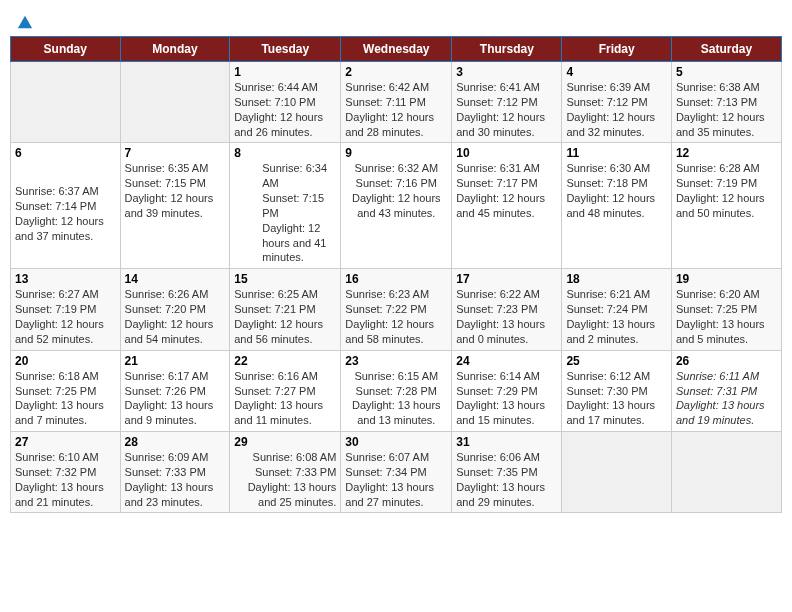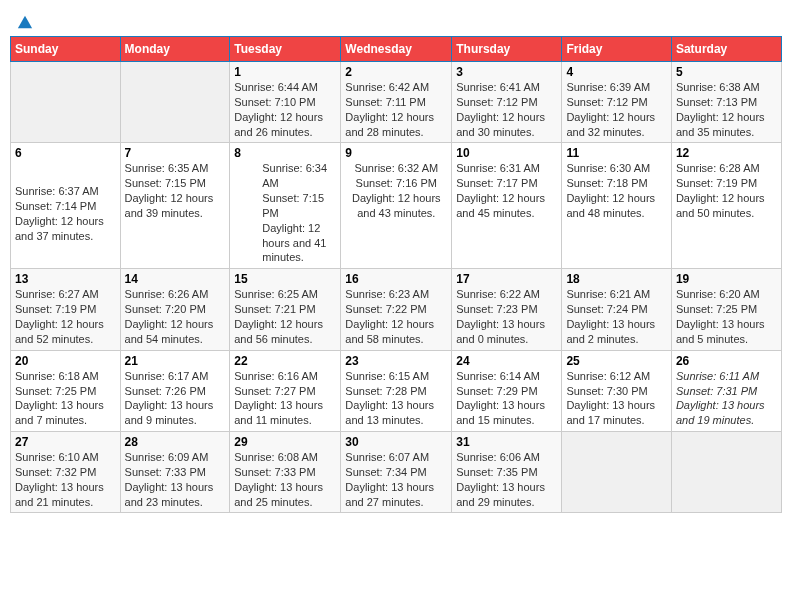--- a/index.html
+++ b/index.html
@@ -54,24 +54,24 @@
     .location-title {
       font-size: 14px;
       color: #444;
     }
     table {
       width: 100%;
       border-collapse: collapse;
       font-size: 11px;
     }
     thead tr th {
-      background-color: #ef4444;
+      background-color: #7f1d1d;
       color: #fff;
       padding: 5px 4px;
-      text-align: left;
+      text-align: center;
       font-size: 12px;
       font-weight: bold;
       border: 1px solid #1a7abf;
     }
     tbody tr td {
       border: 1px solid #ccc;
       vertical-align: top;
       padding: 3px 4px;
       height: 75px;
       width: 113px;
@@ -265,21 +265,21 @@
 Daylight: 13 hours and 9 minutes.</div>
         </td>
         <td>
           <span class="day-number">22</span>
           <div class="day-info" style="white-space: pre-line;">Sunrise: 6:16 AM
 Sunset: 7:27 PM
 Daylight: 13 hours and 11 minutes.</div>
         </td>
         <td>
           <span class="day-number">23</span>
-          <div class="day-info" style="white-space: pre-line;">Sunrise: 6:15 AM
+          <div class="day-info" style="white-space: pre-line; text-align: center;">Sunrise: 6:15 AM
 Sunset: 7:28 PM
 Daylight: 13 hours and 13 minutes.</div>
         </td>
         <td>
           <span class="day-number">24</span>
           <div class="day-info" style="white-space: pre-line;">Sunrise: 6:14 AM
 Sunset: 7:29 PM
 Daylight: 13 hours and 15 minutes.</div>
         </td>
         <td>
@@ -303,21 +303,21 @@
 Daylight: 13 hours and 21 minutes.</div>
         </td>
         <td>
           <span class="day-number">28</span>
           <div class="day-info" style="white-space: pre-line;">Sunrise: 6:09 AM
 Sunset: 7:33 PM
 Daylight: 13 hours and 23 minutes.</div>
         </td>
         <td>
           <span class="day-number">29</span>
-          <div class="day-info" style="white-space: pre-line;">Sunrise: 6:08 AM
+          <div class="day-info" style="white-space: pre-line; text-align: right;">Sunrise: 6:08 AM
 Sunset: 7:33 PM
 Daylight: 13 hours and 25 minutes.</div>
         </td>
         <td>
           <span class="day-number">30</span>
           <div class="day-info" style="white-space: pre-line;">Sunrise: 6:07 AM
 Sunset: 7:34 PM
 Daylight: 13 hours and 27 minutes.</div>
         </td>
         <td>

